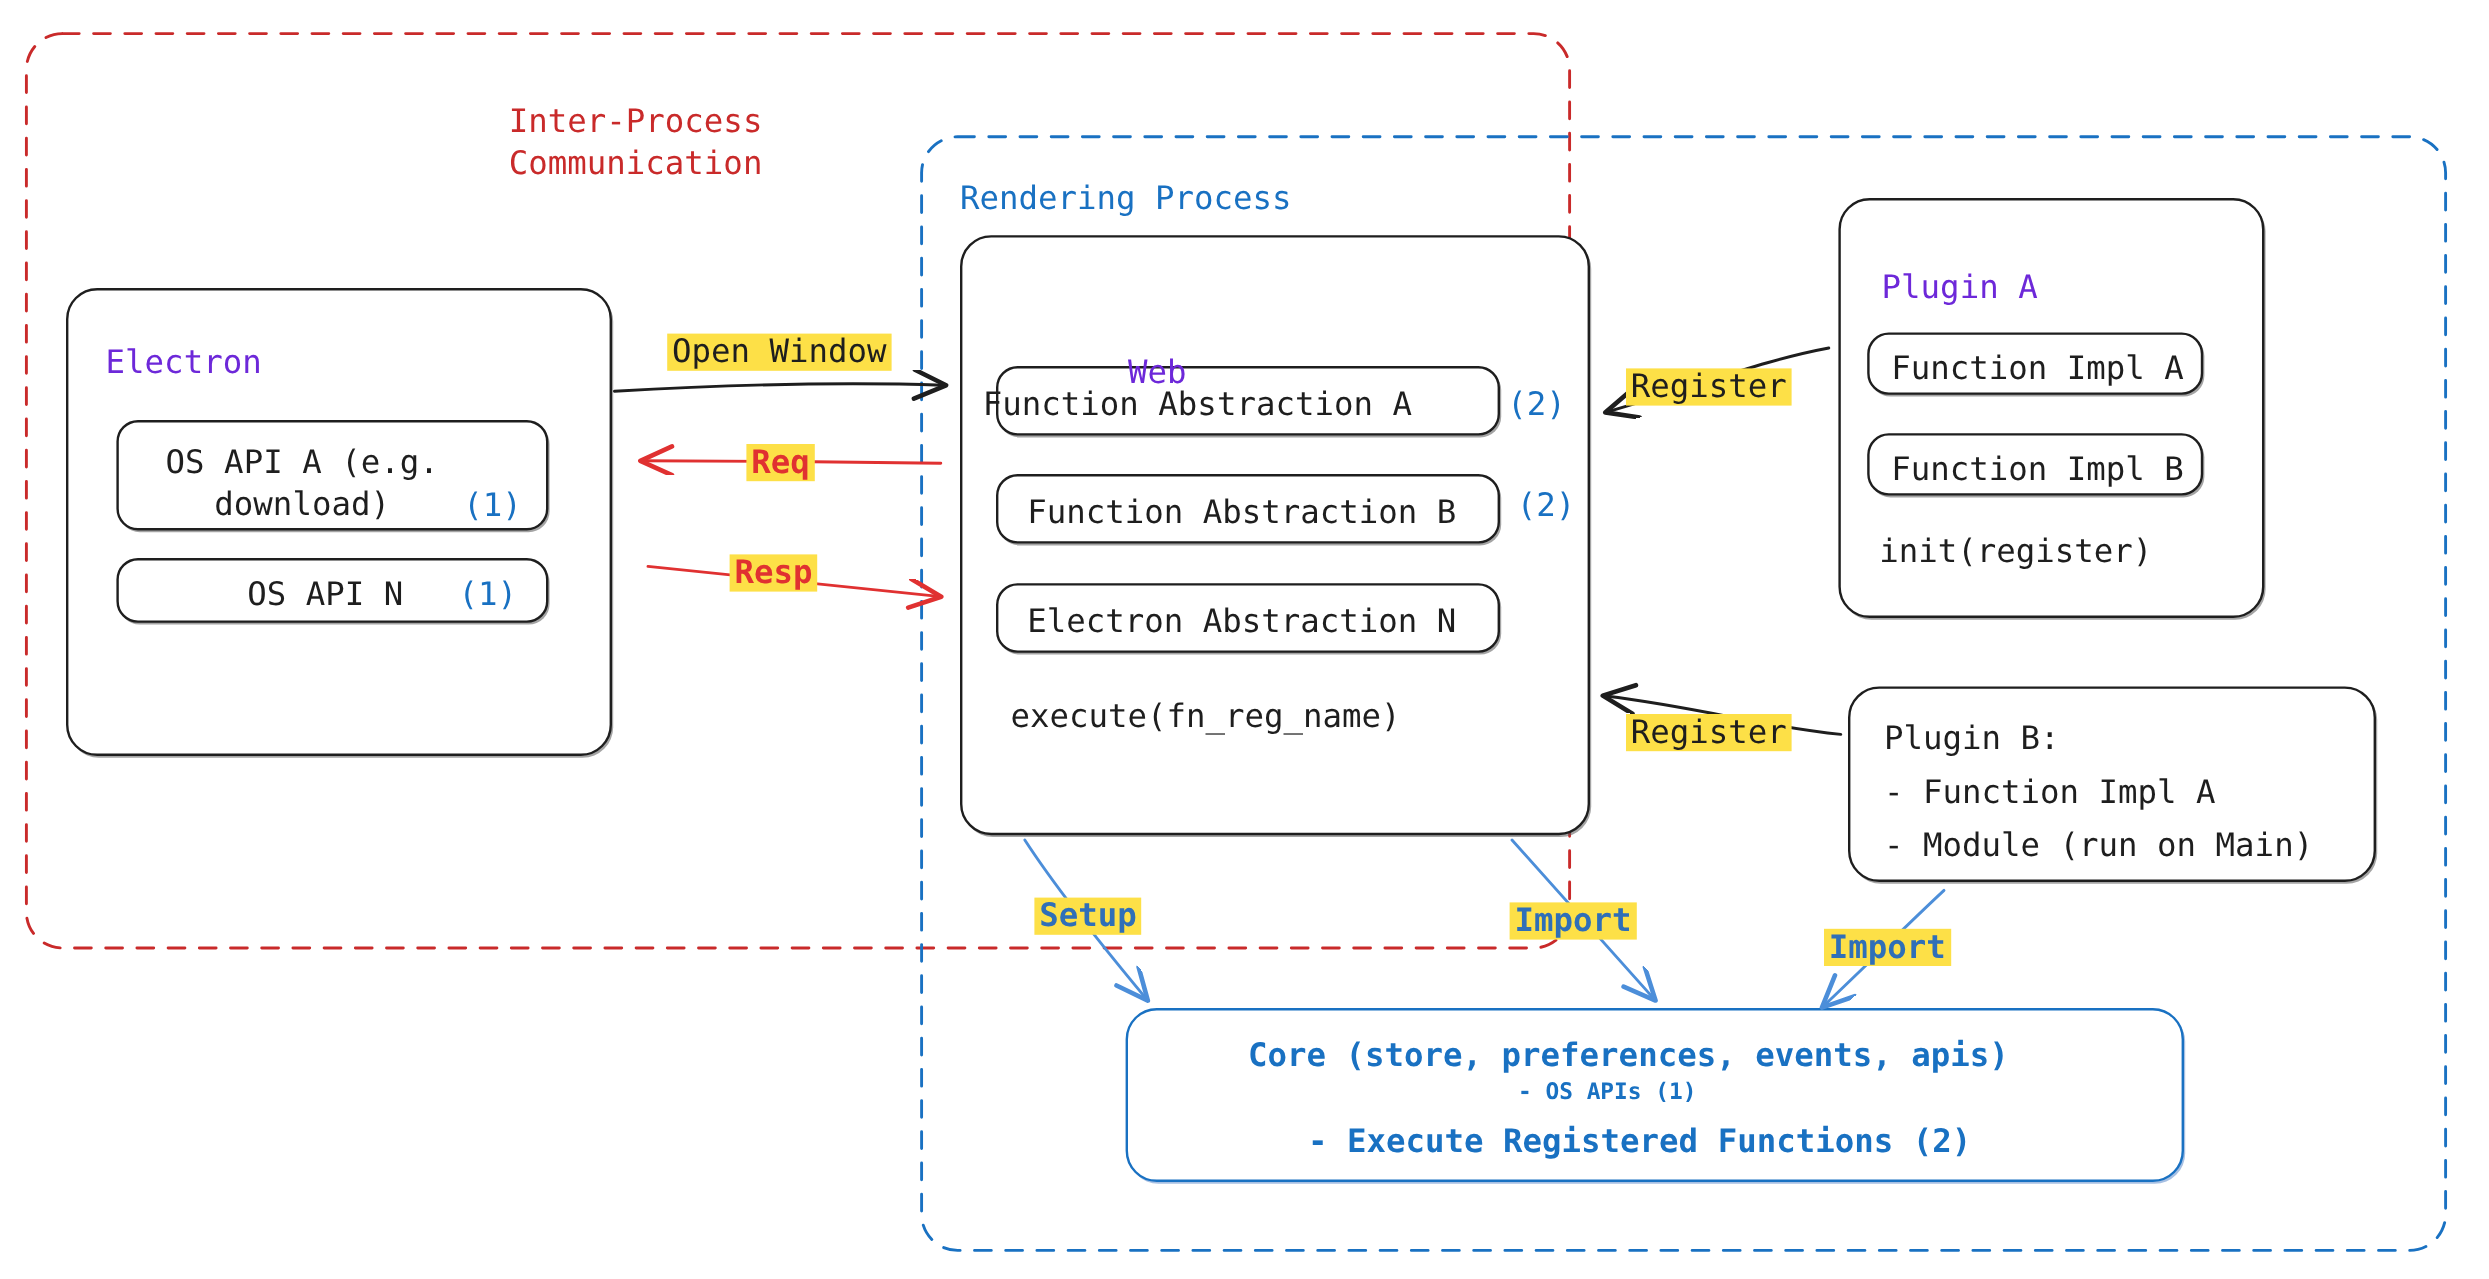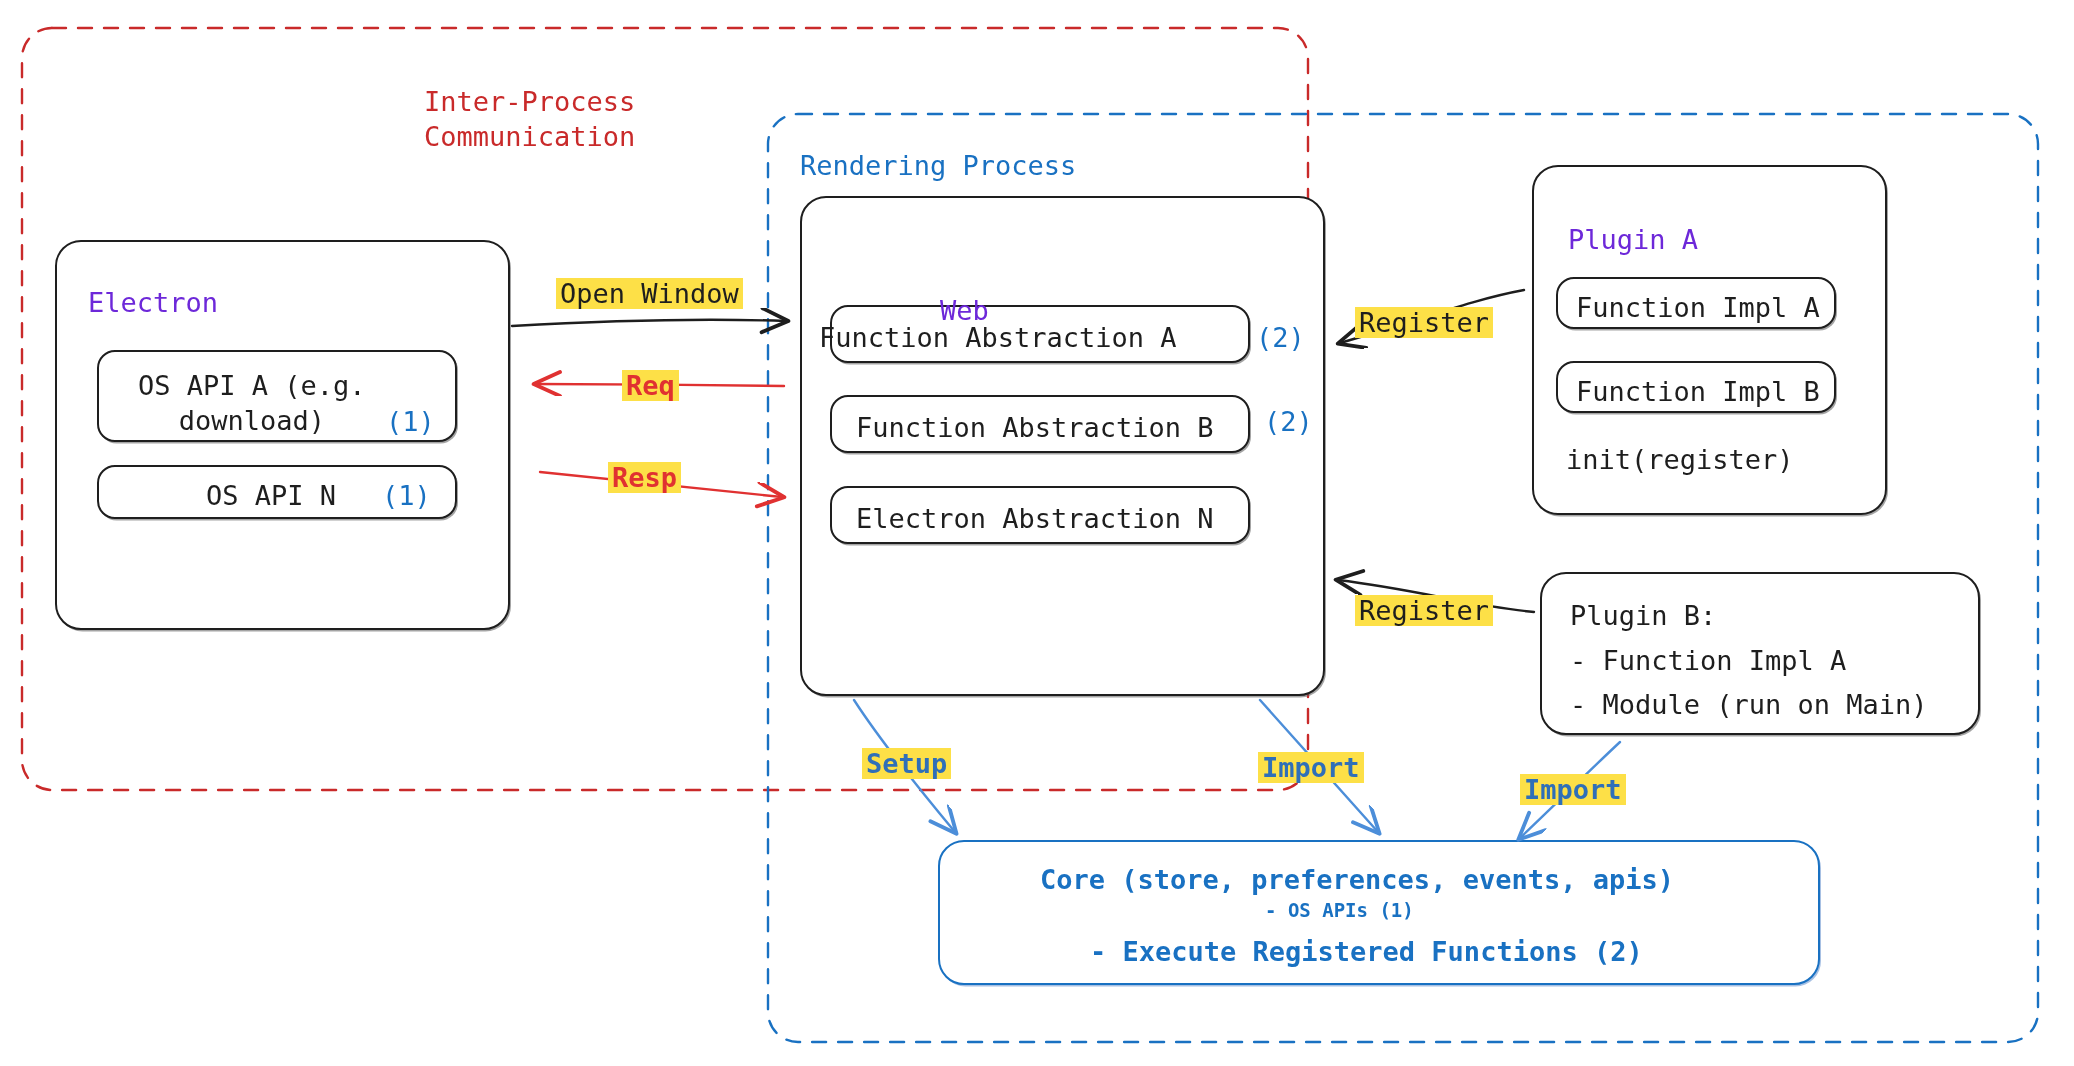--- a/index.html
+++ b/index.html
@@ -69,20 +69,21 @@
   <div class="label body-txt" style="left:819px;top:320px;">Function Abstraction A</div>
   <div class="label body-txt blue" style="left:1256px;top:320px;">(2)</div>
 
   <div class="node rbox inner" style="left:830px;top:395px;width:420px;height:58px;"></div>
   <div class="label body-txt" style="left:856px;top:410px;">Function Abstraction B</div>
   <div class="label body-txt blue" style="left:1264px;top:404px;">(2)</div>
 
   <div class="node rbox inner" style="left:830px;top:486px;width:420px;height:58px;"></div>
   <div class="label body-txt" style="left:856px;top:501px;">Electron Abstraction N</div>
 
+  <div class="label body-txt" style="left:842px;top:580px;">execute(fn_reg_name)</div>
 
   <div class="node rbox" style="left:1532px;top:165px;width:355px;height:350px;"></div>
   <div class="label ttl" style="left:1568px;top:222px;">Plugin A</div>
 
   <div class="node rbox inner" style="left:1556px;top:277px;width:280px;height:52px;"></div>
   <div class="label body-txt" style="left:1576px;top:290px;">Function Impl A</div>
 
   <div class="node rbox inner" style="left:1556px;top:361px;width:280px;height:52px;"></div>
   <div class="label body-txt" style="left:1576px;top:374px;">Function Impl B</div>
 

